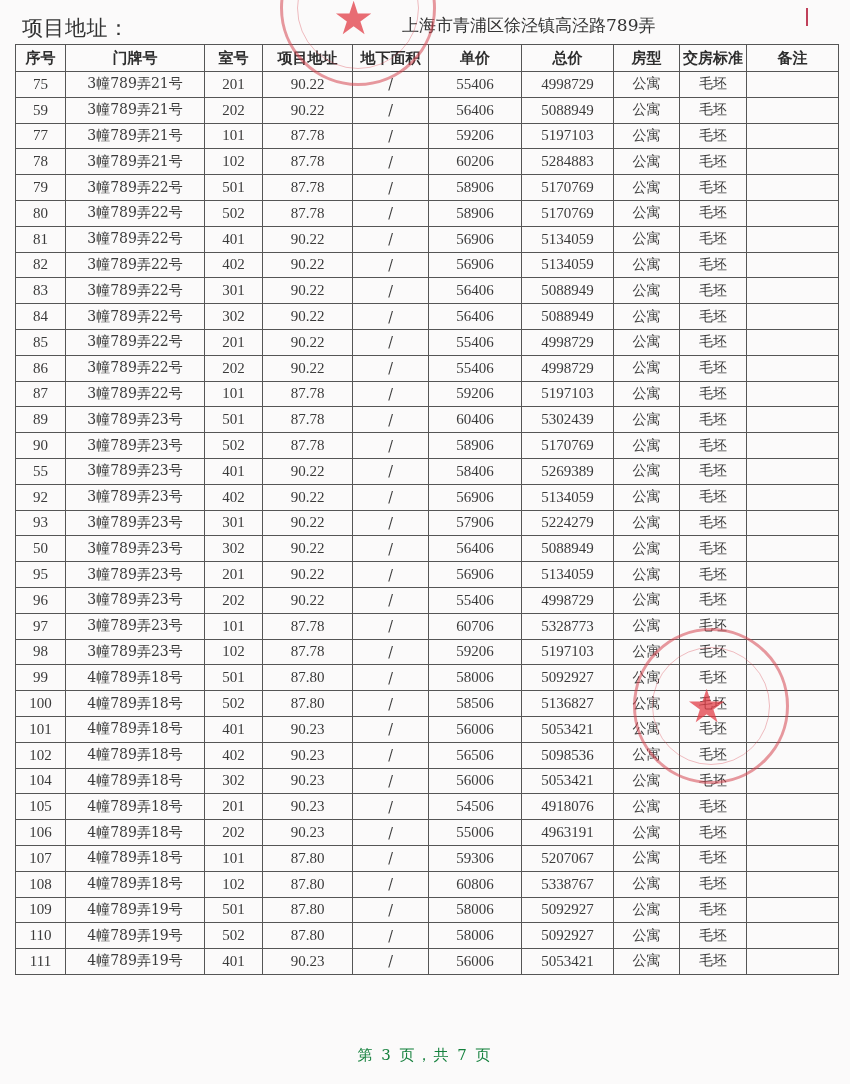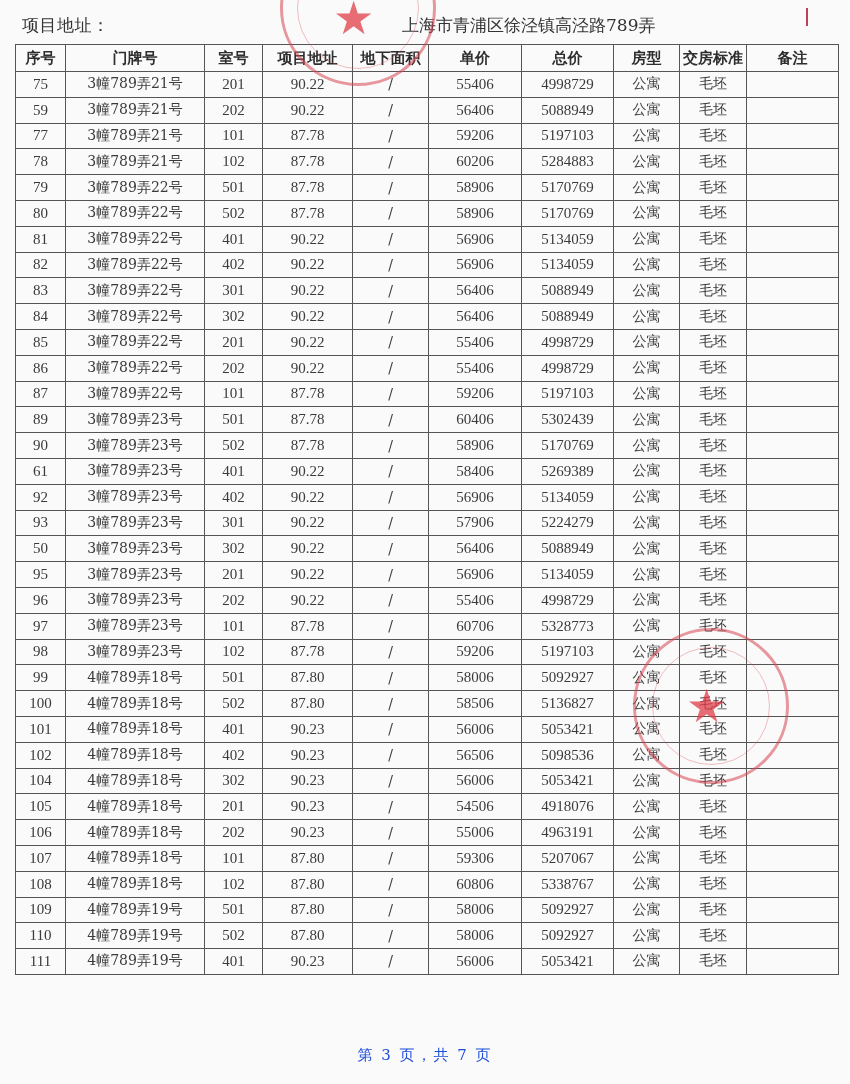--- a/index.html
+++ b/index.html
@@ -1,34 +1,34 @@
 <!DOCTYPE html>
 <html><head>
 <meta charset="utf-8">
 <style>
   html, body { margin: 0; padding: 0; }
   body {
     width: 850px; height: 1084px; background: #fbfafa; position: relative; overflow: hidden;
     font-family: "DejaVu Serif", "Liberation Serif", serif; color: #3a3a3a;
   }
   .header { position: absolute; top: 8px; left: 22px; right: 20px; height: 30px; }
-  .proj-label { position: absolute; left: 0; top: 6px; font-size: 17px; color: #333; letter-spacing: 0.5px; }
+  .proj-label { position: absolute; left: 0; top: 6px; font-size: 21px; color: #333; letter-spacing: 0.5px; }
   .proj-addr { position: absolute; left: 380px; top: 6px; font-size: 17px; color: #333; }
   .corner-mark { position: absolute; right: 22px; top: 0; width: 2px; height: 18px; background: #c0405a; }
   table.units {
     position: absolute; top: 44px; left: 15px; width: 823px;
     border-collapse: collapse; table-layout: fixed; font-size: 14px;
   }
   table.units th, table.units td {
     border: 1.5px solid #555; text-align: center; padding: 0; height: 24.8px;
     white-space: nowrap; overflow: hidden; color: #3a3a3a;
   }
   table.units th { font-weight: bold; font-size: 15px; height: 26px; color: #2e2e2e; }
   table.units td.num { font-family: "Liberation Serif", serif; font-size: 15px; }
-  .footer { position: absolute; top: 1046px; left: 0; width: 850px; text-align: center; font-size: 15px; color: #1d4ed8; letter-spacing: 2px; }
+  .footer { position: absolute; top: 1046px; left: 0; width: 850px; text-align: center; font-size: 15px; color: #15803d; letter-spacing: 2px; }
   .stamp { position: absolute; border-radius: 50%; border: 3px solid rgba(214,70,80,0.55); pointer-events: none; }
   .stamp .star { position: absolute; color: rgba(225,60,70,0.75); font-family: "DejaVu Sans", sans-serif; }
   .stamp .inner { position: absolute; border-radius: 50%; border: 1px solid rgba(214,70,80,0.35); }
 </style>
 </head>
 <body>
 
 <div class="header">
   <span class="proj-label">项目地址：</span>
   <span class="proj-addr">上海市青浦区徐泾镇高泾路789弄</span>
@@ -237,21 +237,21 @@
         <td class="num">502</td>
         <td class="num">87.78</td>
         <td>/</td>
         <td class="num">58906</td>
         <td class="num">5170769</td>
         <td>公寓</td>
         <td>毛坯</td>
         <td></td>
       </tr>
       <tr>
-        <td class="num">61</td>
+        <td class="num">55</td>
         <td>3幢789弄23号</td>
         <td class="num">401</td>
         <td class="num">90.22</td>
         <td>/</td>
         <td class="num">58406</td>
         <td class="num">5269389</td>
         <td>公寓</td>
         <td>毛坯</td>
         <td></td>
       </tr>

